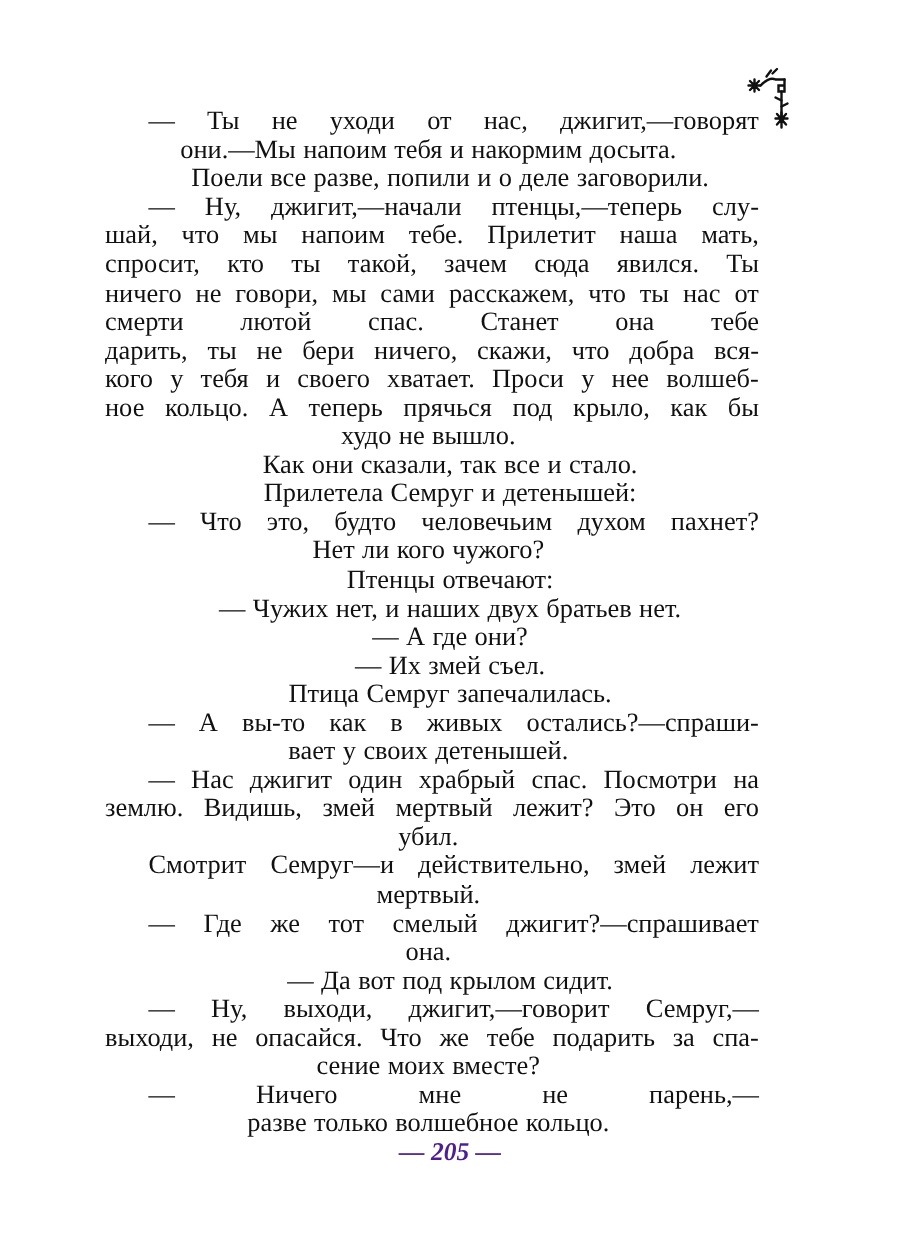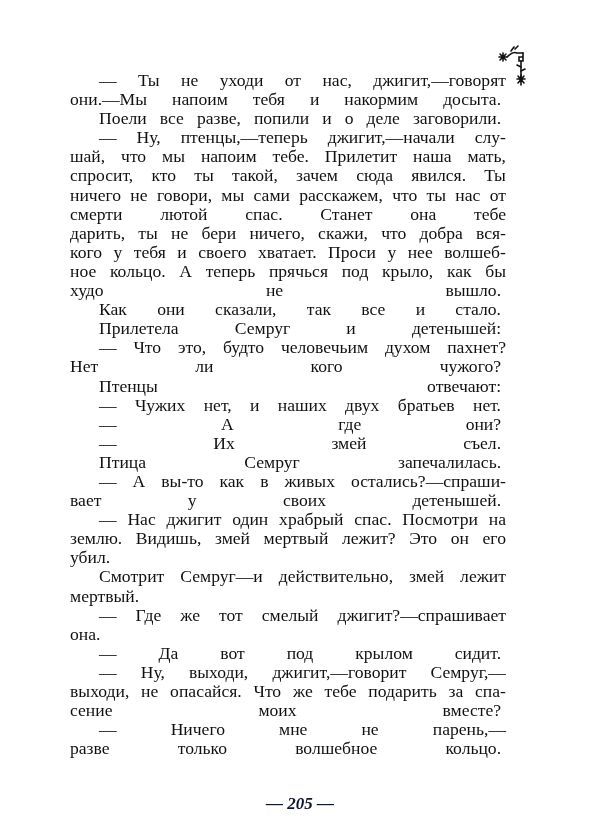--- a/index.html
+++ b/index.html
@@ -4,28 +4,28 @@
 <style>
   html, body { margin: 0; padding: 0; background: #ffffff; }
   body { width: 600px; height: 829px; position: relative; overflow: hidden; }
   .page {
     position: absolute; left: 70px; top: 71px; width: 436px;
     font-family: "Liberation Serif", serif; font-size: 17.6px;
     line-height: 19.1px; color: #111111;
   }
   .line { white-space: nowrap; height: 19.1px; display: flex; justify-content: space-between; }
   .line.indent { padding-left: 29px; }
-  .line.last { justify-content: space-between; }
+  .line.last { justify-content: center; }
   .line .w { display: inline-block; }
   .line.last .w { margin-right: 0.28em; }
   .ornament { position: absolute; left: 497px; top: 45px; width: 32px; height: 44px; }
   .folio {
     position: absolute; left: 0; width: 600px; top: 758px; text-align: center;
     font-family: "Liberation Serif", serif; font-style: italic; font-weight: bold;
-    font-size: 17px; color: #0f172a; margin-top: 36px;
+    font-size: 17px; color: #4c1d95;
   }
 </style>
 </head>
 <body>
 
 <svg class="ornament" viewBox="0 0 32 44">
   <g fill="none" stroke="#111" stroke-width="1.6" stroke-linecap="round">
     <path d="M2 12 L10 12 M6 8 L6 16 M3 9 L9 15 M9 9 L3 15"></path>
     <path d="M10 12 Q16 6 20 8 L26 8"></path>
     <path d="M14 6 L17 2 M18 4 L21 1"></path>
@@ -62,22 +62,22 @@
       <span class="w">разве,</span>
       <span class="w">попили</span>
       <span class="w">и</span>
       <span class="w">о</span>
       <span class="w">деле</span>
       <span class="w">заговорили.</span>
     </div>
     <div class="line indent">
       <span class="w">—</span>
       <span class="w">Ну,</span>
+      <span class="w">джигит,—начали</span>
       <span class="w">птенцы,—теперь</span>
-      <span class="w">джигит,—начали</span>
       <span class="w">слу-</span>
     </div>
     <div class="line">
       <span class="w">шай,</span>
       <span class="w">что</span>
       <span class="w">мы</span>
       <span class="w">напоим</span>
       <span class="w">тебе.</span>
       <span class="w">Прилетит</span>
       <span class="w">наша</span>

